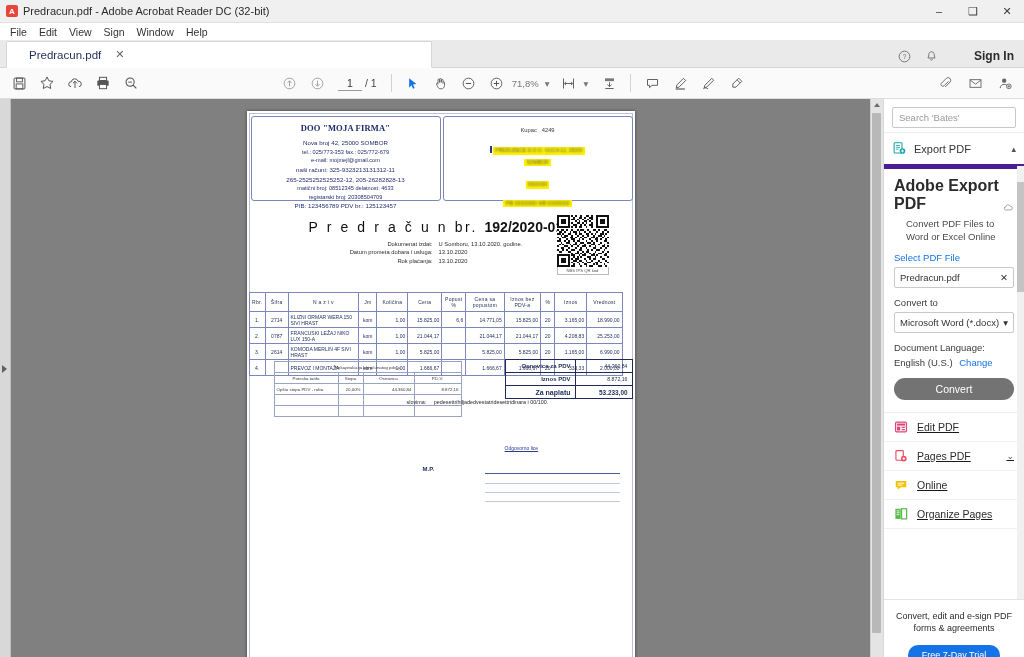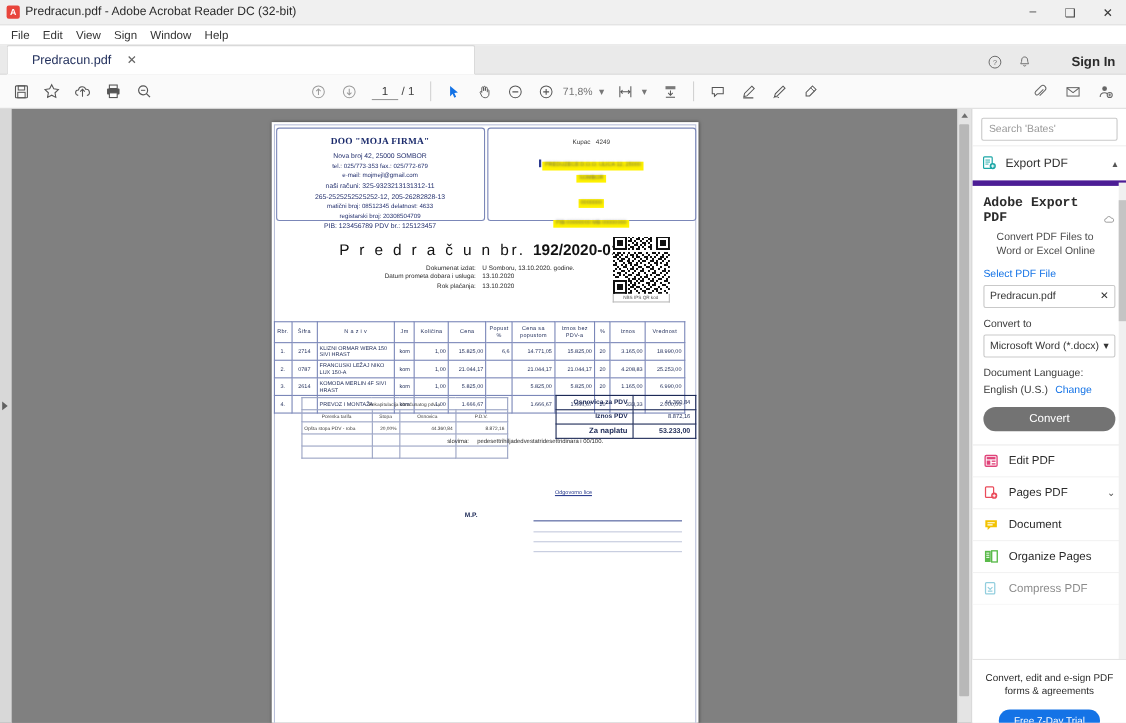--- a/index.html
+++ b/index.html
@@ -61,35 +61,35 @@
   .rpanel{width:140px;background:#fff;border-left:1px solid #d8d8d8;position:relative;
     display:flex;flex-direction:column;}
   .searchbox{margin:8px 8px 4px 8px;height:19px;border:1px solid #c9c9c9;border-radius:2px;
     display:flex;align-items:center;padding:0 6px;font-size:9.5px;color:#9a9a9a;background:#fff;}
   .panel-scroll{flex:1;overflow:hidden;position:relative;}
   .export-head{display:flex;align-items:center;padding:8px 8px 8px 8px;border-bottom:5px solid #4c1d95;
     border-top:1px solid #ececec;}
   .export-head .lbl{font-size:11px;color:#333;margin-left:7px;flex:1;}
   .chev{font-size:9px;color:#555;}
   .sect{padding:8px 10px 0 10px;}
-  .sect h4{margin:0 0 5px 0;font-size:12px;color:#2b2b2b;font-weight:bold;display:flex;align-items:flex-end;font-family:Liberation Mono, monospace;}
+  .sect h4{margin:0 0 5px 0;font-size:16px;color:#2b2b2b;font-weight:bold;display:flex;align-items:flex-end;}
   .sect h4 .sp{flex:1;}
   .sect p{margin:0 0 8px 12px;font-size:9.5px;color:#4a4a4a;line-height:1.35;}
   .linky{font-size:9.5px;color:#1473e6;margin-bottom:4px;}
   .filefield{height:19px;border:1px solid #c9c9c9;border-radius:2px;display:flex;align-items:center;
     padding:0 5px;font-size:9.5px;color:#333;margin-bottom:9px;}
   .filefield .nm{flex:1;}
   .lblsm{font-size:9.5px;color:#3a3a3a;margin-bottom:4px;}
   .selectbox{height:19px;border:1px solid #c9c9c9;border-radius:2px;display:flex;align-items:center;
     padding:0 5px;font-size:9.5px;color:#333;margin-bottom:9px;}
   .selectbox .nm{flex:1;}
   .convertbtn{margin:10px 10px 12px 10px;height:22px;background:#737373;border-radius:11px;color:#fff;
     display:flex;align-items:center;justify-content:center;font-size:10.5px;}
   .tools-list{border-top:1px solid #ececec;}
-  .toolrow{height:28px;display:flex;align-items:center;padding:0 10px;border-bottom:1px solid #f2f2f2;}
+  .toolrow{height:28px;display:flex;align-items:center;padding:0 10px;border-bottom:1px solid #f2f2f2;text-decoration:underline;}
   .toolrow .lbl{font-size:10.5px;color:#2b2b2b;margin-left:9px;flex:1;}
   .promo{border-top:1px solid #e4e4e4;padding:10px 10px 12px 10px;text-align:center;background:#fff;}
   .promo p{margin:0 0 10px 0;font-size:9px;font-weight:normal;color:#2b2b2b;line-height:1.4;}
   .trialbtn{height:20px;background:#1473e6;border-radius:10px;color:#fff;display:flex;
     align-items:center;justify-content:center;font-size:9px;margin:0 14px;}
   .pscroll{position:absolute;right:0;top:34px;width:7px;height:500px;background:#f0f0f0;}
   .pthumb{position:absolute;top:16px;left:0;width:7px;height:110px;background:#c4c4c4;}
   
   .doc{position:absolute;left:0;top:0;width:388px;height:566px;color:#1f2d5a;}
   .box{position:absolute;border:1px solid #7b87b8;border-radius:3px;}
@@ -841,42 +841,32 @@
           <span class="lbl">Pages PDF</span>
           <span class="chev">⌄</span>
         </div>
         <div class="toolrow">
           <span>
             <svg width="14" height="14" viewBox="0 0 16 16">
                 <path d="M2 3.4h12v7.2H7.4L4.4 13.4v-2.8H2z" fill="#f2c200"></path>
                 <path d="M4.2 6h7.6M4.2 8.2h5.4" stroke="#fff" stroke-width="1.1"></path>
               </svg>
           </span>
-          <span class="lbl">Document</span>
+          <span class="lbl">Online</span>
         </div>
         <div class="toolrow">
           <span>
             <svg width="14" height="14" viewBox="0 0 16 16">
                 <rect x="1.6" y="2" width="6" height="11.6" fill="#5aba4a"></rect>
                 <rect x="8.6" y="2" width="5.8" height="11.6" fill="none" stroke="#5aba4a" stroke-width="1.4"></rect>
                 <path d="M3 4.4h3.2M3 6.6h3.2M3 8.8h3.2" stroke="#fff" stroke-width="1"></path>
               </svg>
           </span>
           <span class="lbl">Organize Pages</span>
         </div>
-        <div class="toolrow" style="opacity:.55;">
-          <span>
-            <svg width="14" height="14" viewBox="0 0 16 16">
-                <rect x="2.2" y="2" width="9.6" height="11.6" rx="1" fill="none" stroke="#3aa7c4" stroke-width="1.3"></rect>
-                <path d="M4.6 6.6l2.4 2.4 2.4-2.4" stroke="#3aa7c4" stroke-width="1.2" fill="none"></path>
-                <path d="M4.6 10.8h4.8" stroke="#3aa7c4" stroke-width="1.2"></path>
-              </svg>
-          </span>
-          <span class="lbl">Compress PDF</span>
-        </div>
       </div>
 
       <div class="pscroll">
         <div class="pthumb"></div>
       </div>
     </div>
 
     <div class="promo">
       <p>Convert, edit and e-sign PDF forms &amp; agreements</p>
       <div class="trialbtn">Free 7-Day Trial</div>

